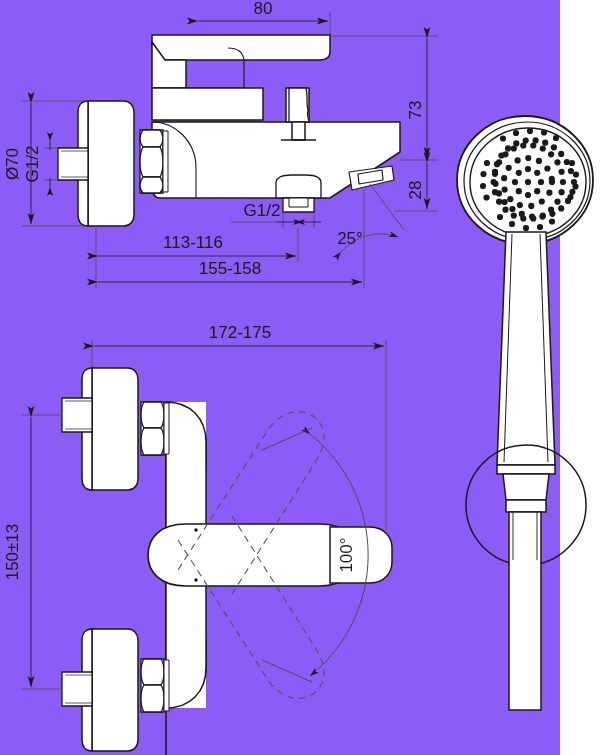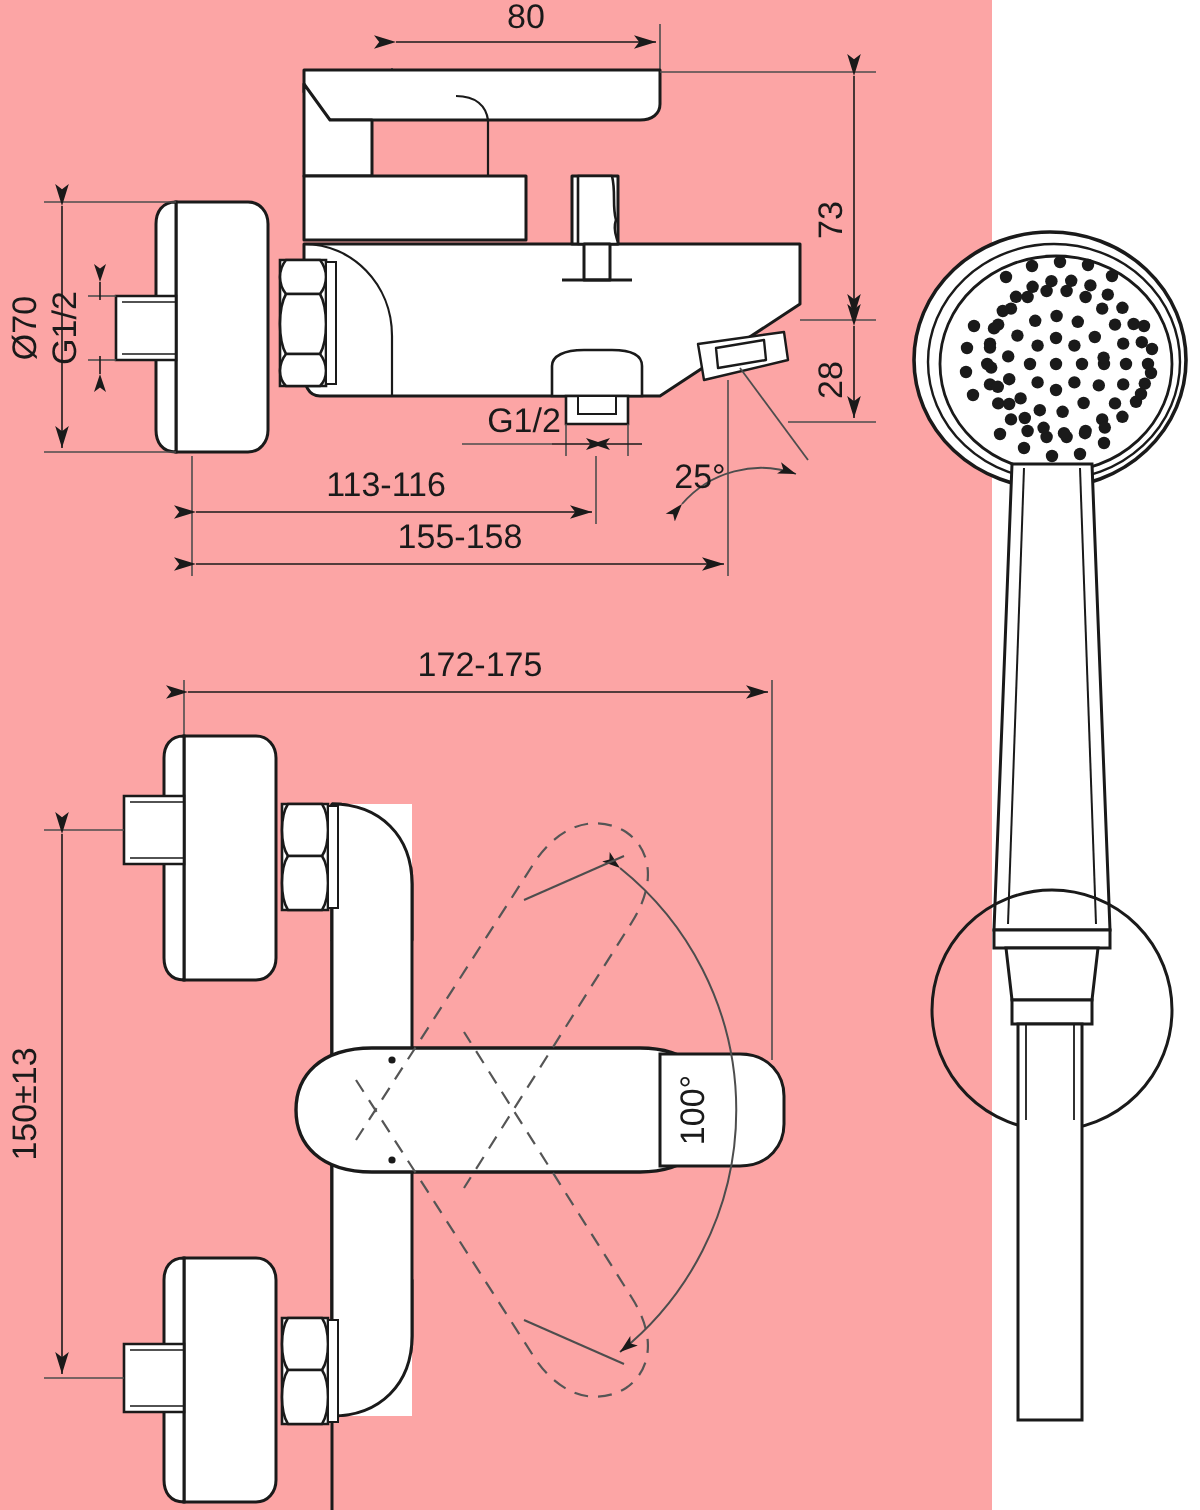--- a/index.html
+++ b/index.html
@@ -1,18 +1,18 @@
 <!DOCTYPE html>
 <html><head>
 <meta charset="utf-8">
 <style>
   html,body{margin:0;padding:0;background:#ffffff;}
   body{width:600px;height:755px;overflow:hidden;
        font-family:"Liberation Sans","DejaVu Sans",sans-serif;}
-  #sheet{position:relative;width:496px;height:755px;background:#fca5a5;}
+  #sheet{position:relative;width:560px;height:755px;background:#8b5cf6;}
   svg{display:block;}
   .dimtext{font-family:"Liberation Sans","DejaVu Sans",sans-serif;
            font-size:17px;fill:#1a1a1a;}
 </style>
 </head>
 <body>
 
 <div id="sheet">
 <svg width="600" height="755" viewBox="0 0 600 755">
 

